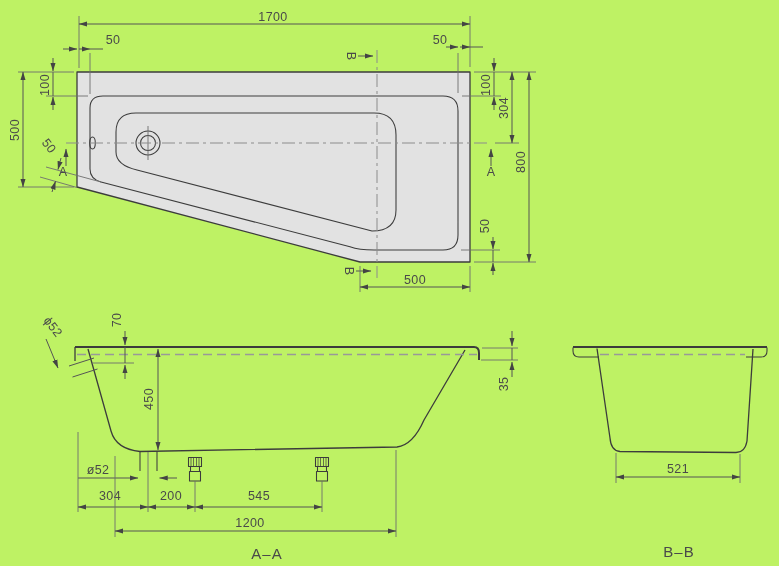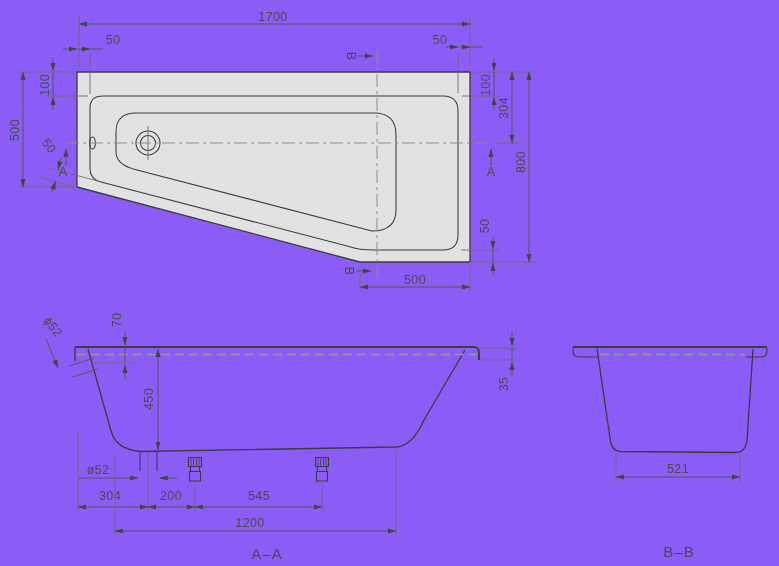--- a/index.html
+++ b/index.html
@@ -1,16 +1,16 @@
 <!DOCTYPE html>
 <html><head>
 <meta charset="utf-8">
 <style>
   html,body{margin:0;padding:0;background:#ffffff;}
-  #canvas{position:relative;width:779px;height:566px;background:#8b5cf6;overflow:hidden;
+  #canvas{position:relative;width:779px;height:566px;background:#bef264;overflow:hidden;
           font-family:"Liberation Sans", sans-serif;}
   svg{position:absolute;left:0;top:0;}
   .outline{stroke:#3c3c3c;stroke-width:1.3;fill:none;stroke-linejoin:round;}
   .fillshape{fill:#e2e2e2;}
   .thin{stroke-width:1.05;}
   .thick{stroke-width:2;}
   .dim{stroke:#555555;stroke-width:1;fill:none;}
   .ext{stroke:#6e6e6e;stroke-width:0.9;fill:none;}
   .cl{stroke:#8c8c8c;stroke-width:1;fill:none;stroke-dasharray:13 4 3 4;}
   .water{stroke:#999999;stroke-width:1.4;fill:none;stroke-dasharray:9 5;}

